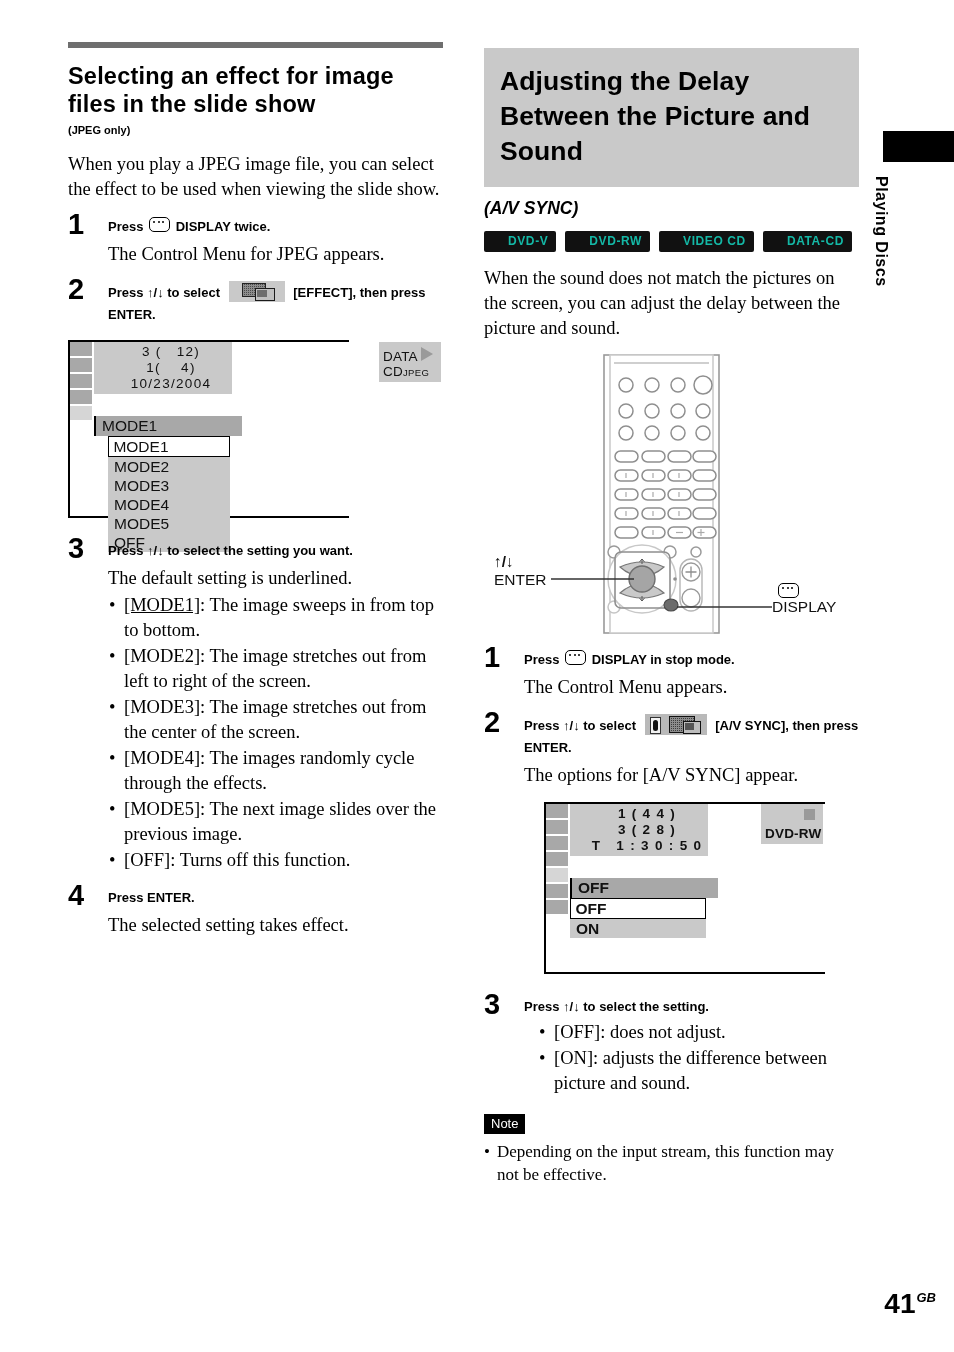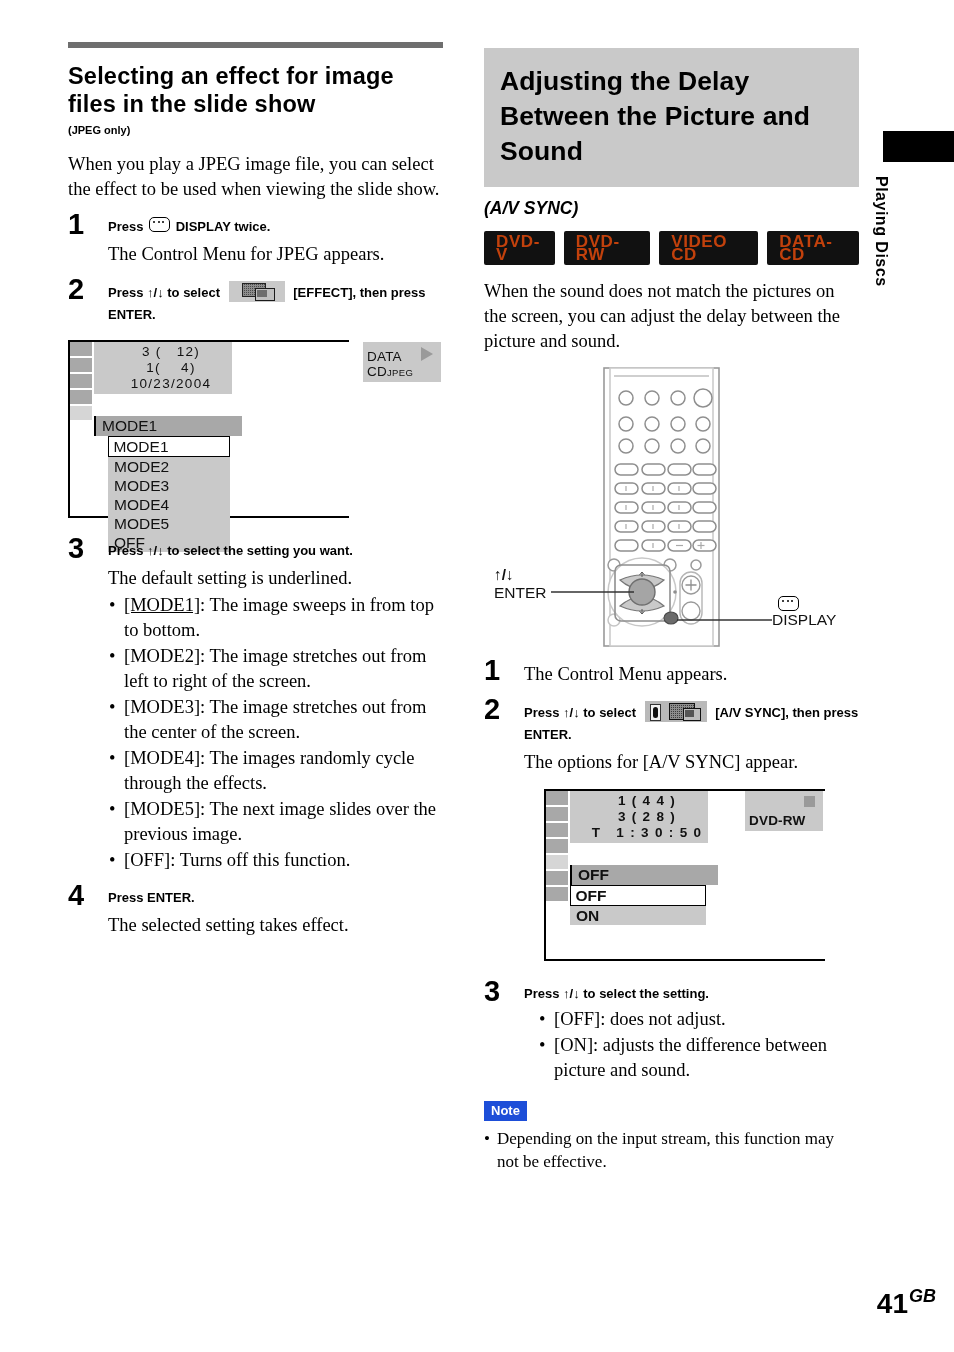--- a/index.html
+++ b/index.html
@@ -264,21 +264,21 @@
     color: #111;
     padding: 2px 0 2px 16px;
     text-align: center;
   }
   .osd-info div { white-space: pre; }
 
   .osd-disc {
     position: absolute;
     right: 2px;
     top: 2px;
-    width: 78px;
+    width: 62px;
     height: 40px;
     background: #c9c9c9;
   }
   .osd-disc .play {
     position: absolute;
     right: 8px; top: 5px;
     width: 0; height: 0;
     border-left: 12px solid #9a9a9a;
     border-top: 7px solid transparent;
     border-bottom: 7px solid transparent;
@@ -352,26 +352,26 @@
     font-size: 17.5px;
     margin: 11px 0 12px 0;
   }
   .disc-badges {
     display: flex;
     gap: 9px;
     margin-bottom: 14px;
   }
   .badge {
     background: #111;
-    color: #c2410c;
-    font-family: "Liberation Sans", sans-serif;
-    font-weight: bold;
-    font-size: 17px;
+    color: #14b8a6;
+    font-family: "Liberation Sans", sans-serif;
+    font-weight: bold;
+    font-size: 12px;
     letter-spacing: 0.6px;
-    padding: 4px 8px 4px 12px;
+    padding: 4px 8px 4px 24px;
     border-radius: 2px;
     line-height: 13px;
   }
 
   
   .remote-wrap {
     position: relative;
     height: 290px;
     margin-top: 12px;
   }
@@ -379,24 +379,24 @@
     position: absolute;
     font-family: "Liberation Sans", sans-serif;
     font-size: 15.5px;
     color: #111;
     white-space: nowrap;
   }
 
   
   .note-tag {
     display: inline-block;
-    background: #1d4ed8;
+    background: #000000;
     color: #fff;
     font-family: "Liberation Sans", sans-serif;
-    font-weight: bold;
+    font-weight: normal;
     font-size: 13px;
     padding: 2px 7px 3px 7px;
     margin-top: 18px;
   }
   .note-body {
     font-size: 17px;
     line-height: 23px;
     margin: 6px 0 0 0;
     padding-left: 13px;
     position: relative;
@@ -432,21 +432,21 @@
   .pageno {
     position: absolute;
     right: 18px;
     bottom: 32px;
     font-family: "Liberation Sans", sans-serif;
     font-weight: bold;
     font-size: 28px;
     color: #000;
   }
   .pageno sup {
-    font-size: 18px;
+    font-size: 13px;
     font-style: italic;
     font-weight: bold;
     vertical-align: 11px;
     margin-left: 1px;
   }
 </style>
 </head>
 <body>
 
 <div class="page">
@@ -656,20 +656,25 @@
       <div class="lbl" style="left:10px; top:200px; font-weight:bold;">↑/↓</div>
       <div class="lbl" style="left:10px; top:218px;">ENTER</div>
       <div class="lbl" style="left:292px; top:230px;">
         <span class="disp-ico"><i></i><i></i><i></i></span>
       </div>
       <div class="lbl" style="left:288px; top:245px;">DISPLAY</div>
     </div>
 
     <div class="step" style="margin-top:6px;">
       <div class="num">1</div>
+      <div class="head">
+        <span>Press</span>
+        <span class="disp-ico"><i></i><i></i><i></i></span>
+        <span>DISPLAY in stop mode.</span>
+      </div>
       <p class="sub">The Control Menu appears.</p>
     </div>
 
     <div class="step">
       <div class="num">2</div>
       <div class="head">
         <span>Press ↑/↓ to select</span>
         <span class="avsync-ico"><span class="spk"></span><span class="scr"></span><span class="scr2"></span></span>
         <span>[A/V SYNC], then press ENTER.</span>
       </div>

